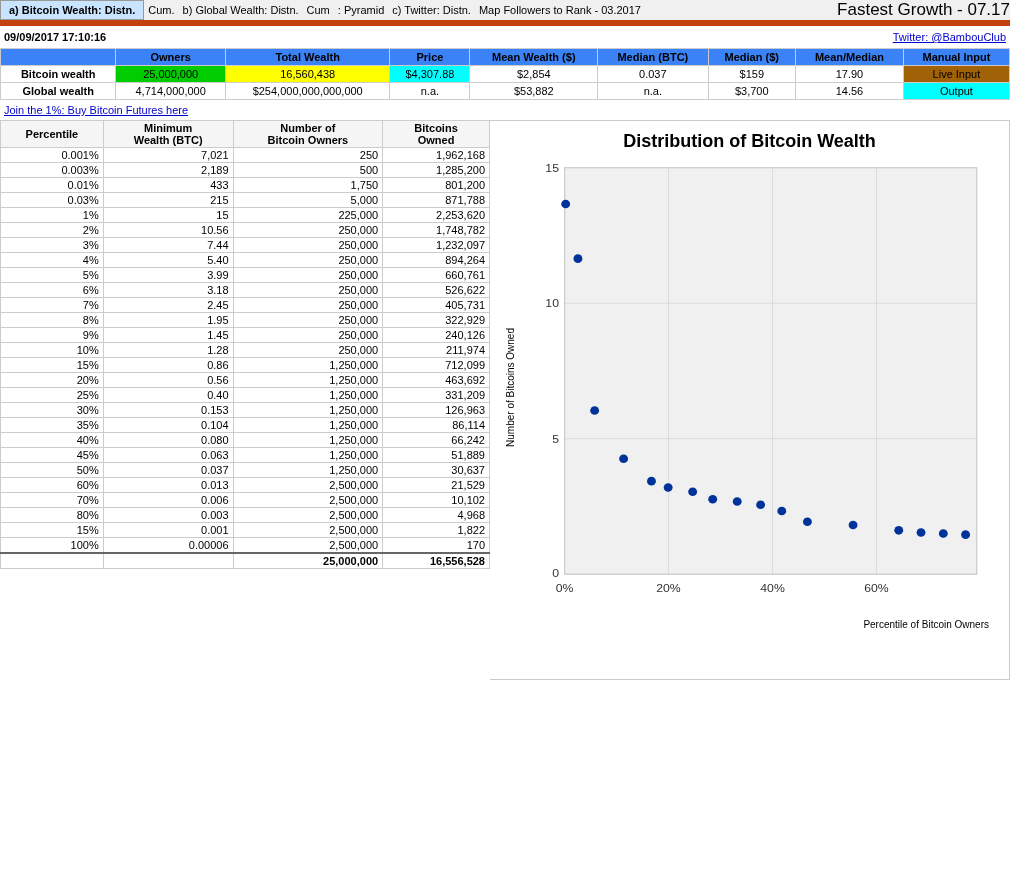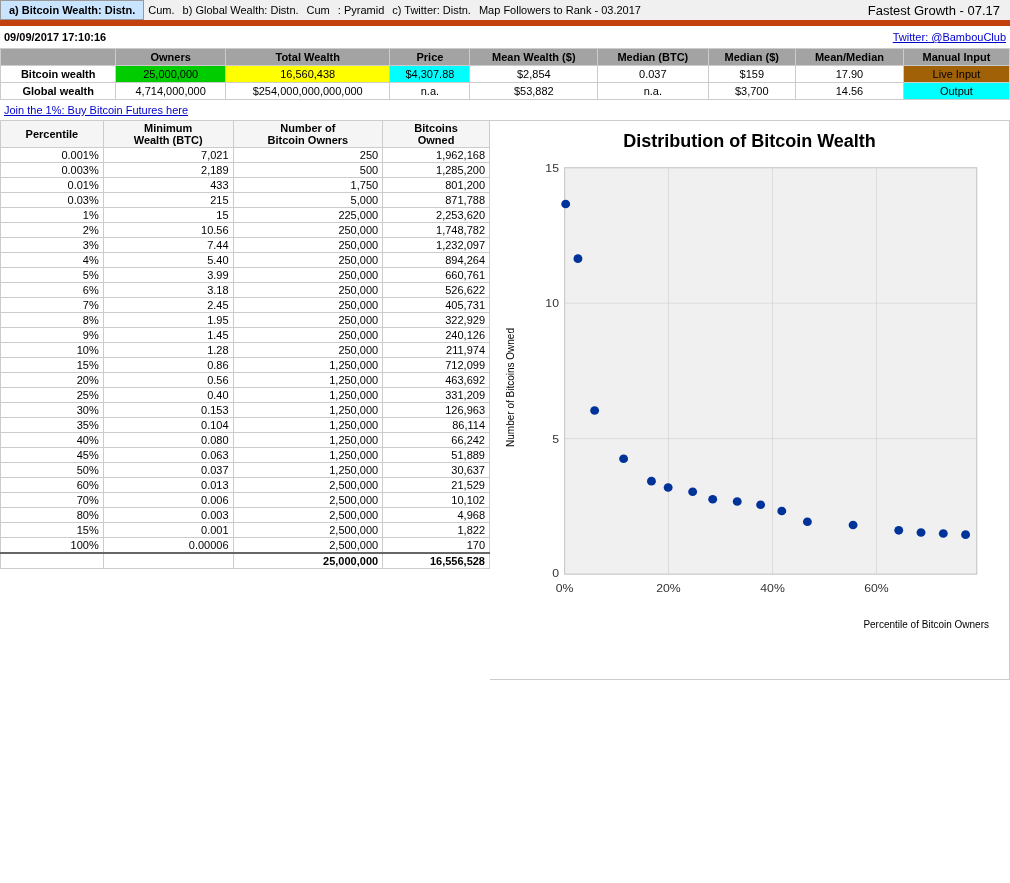--- a/index.html
+++ b/index.html
@@ -26,23 +26,22 @@
       background: #c8e4ff;
       font-weight: bold;
     }
     .nav-tab.plain {
       background: #f0f0f0;
       border: none;
       padding: 3px 4px;
     }
     .fastest-growth {
       margin-left: auto;
-      padding-right: 10px;
       color: #000;
-      font-size: 13px;
+      font-size: 17px;
     }
 
     
     .header-row {
       display: flex;
       align-items: center;
       padding: 2px 4px;
       height: 22px;
     }
     .timestamp {
@@ -62,21 +61,21 @@
       width: 100%;
       border-collapse: collapse;
     }
     .main-table td, .main-table th {
       border: 1px solid #ccc;
       padding: 2px 4px;
       text-align: center;
       font-size: 11px;
     }
     .main-table th {
-      background: #a3a3a3;
+      background: #3b82f6;
       font-weight: bold;
       margin-top: 35px;
     }
     .cell-green { background: #00cc00; color: #000; }
     .cell-yellow { background: #ffff00; color: #000; }
     .cell-cyan { background: #00ffff; color: #000; }
     .cell-liveinput { background: #a16207; color: #000; }
     .cell-output { background: #00ffff; color: #000; }
     .cell-manual { background: #66ff00; color: #000; }
     .row-label { text-align: left; font-weight: bold; }

